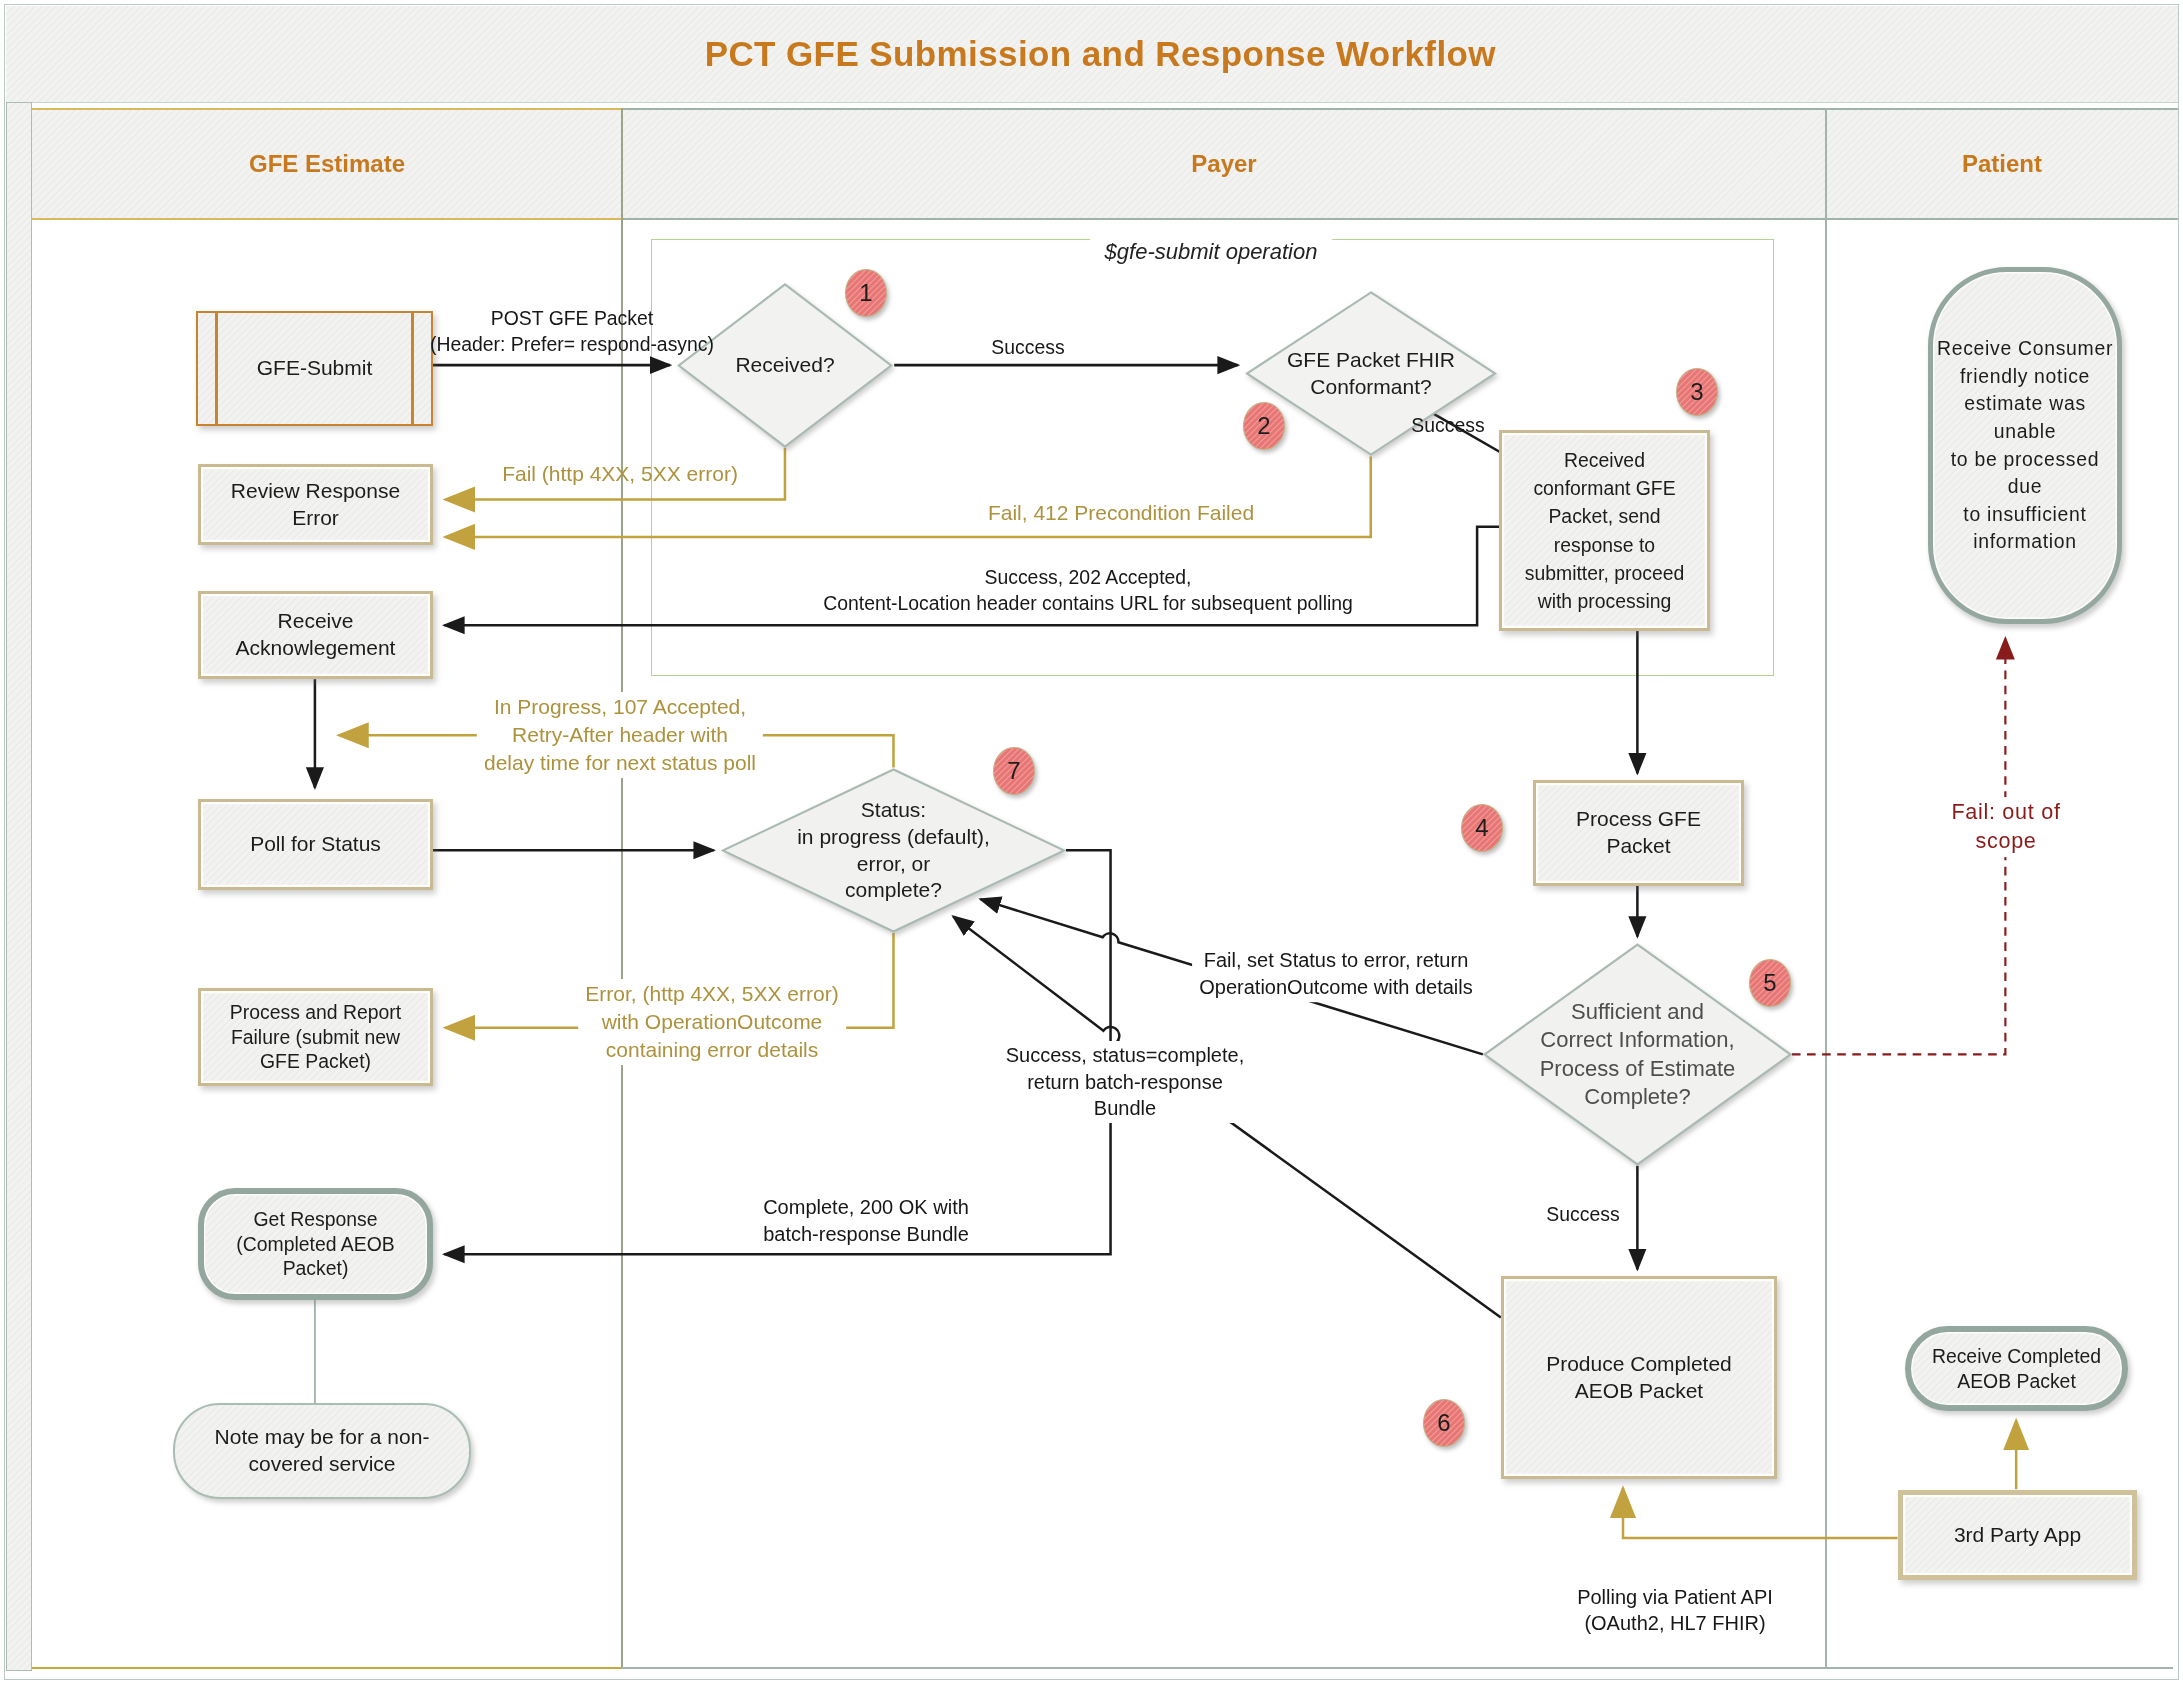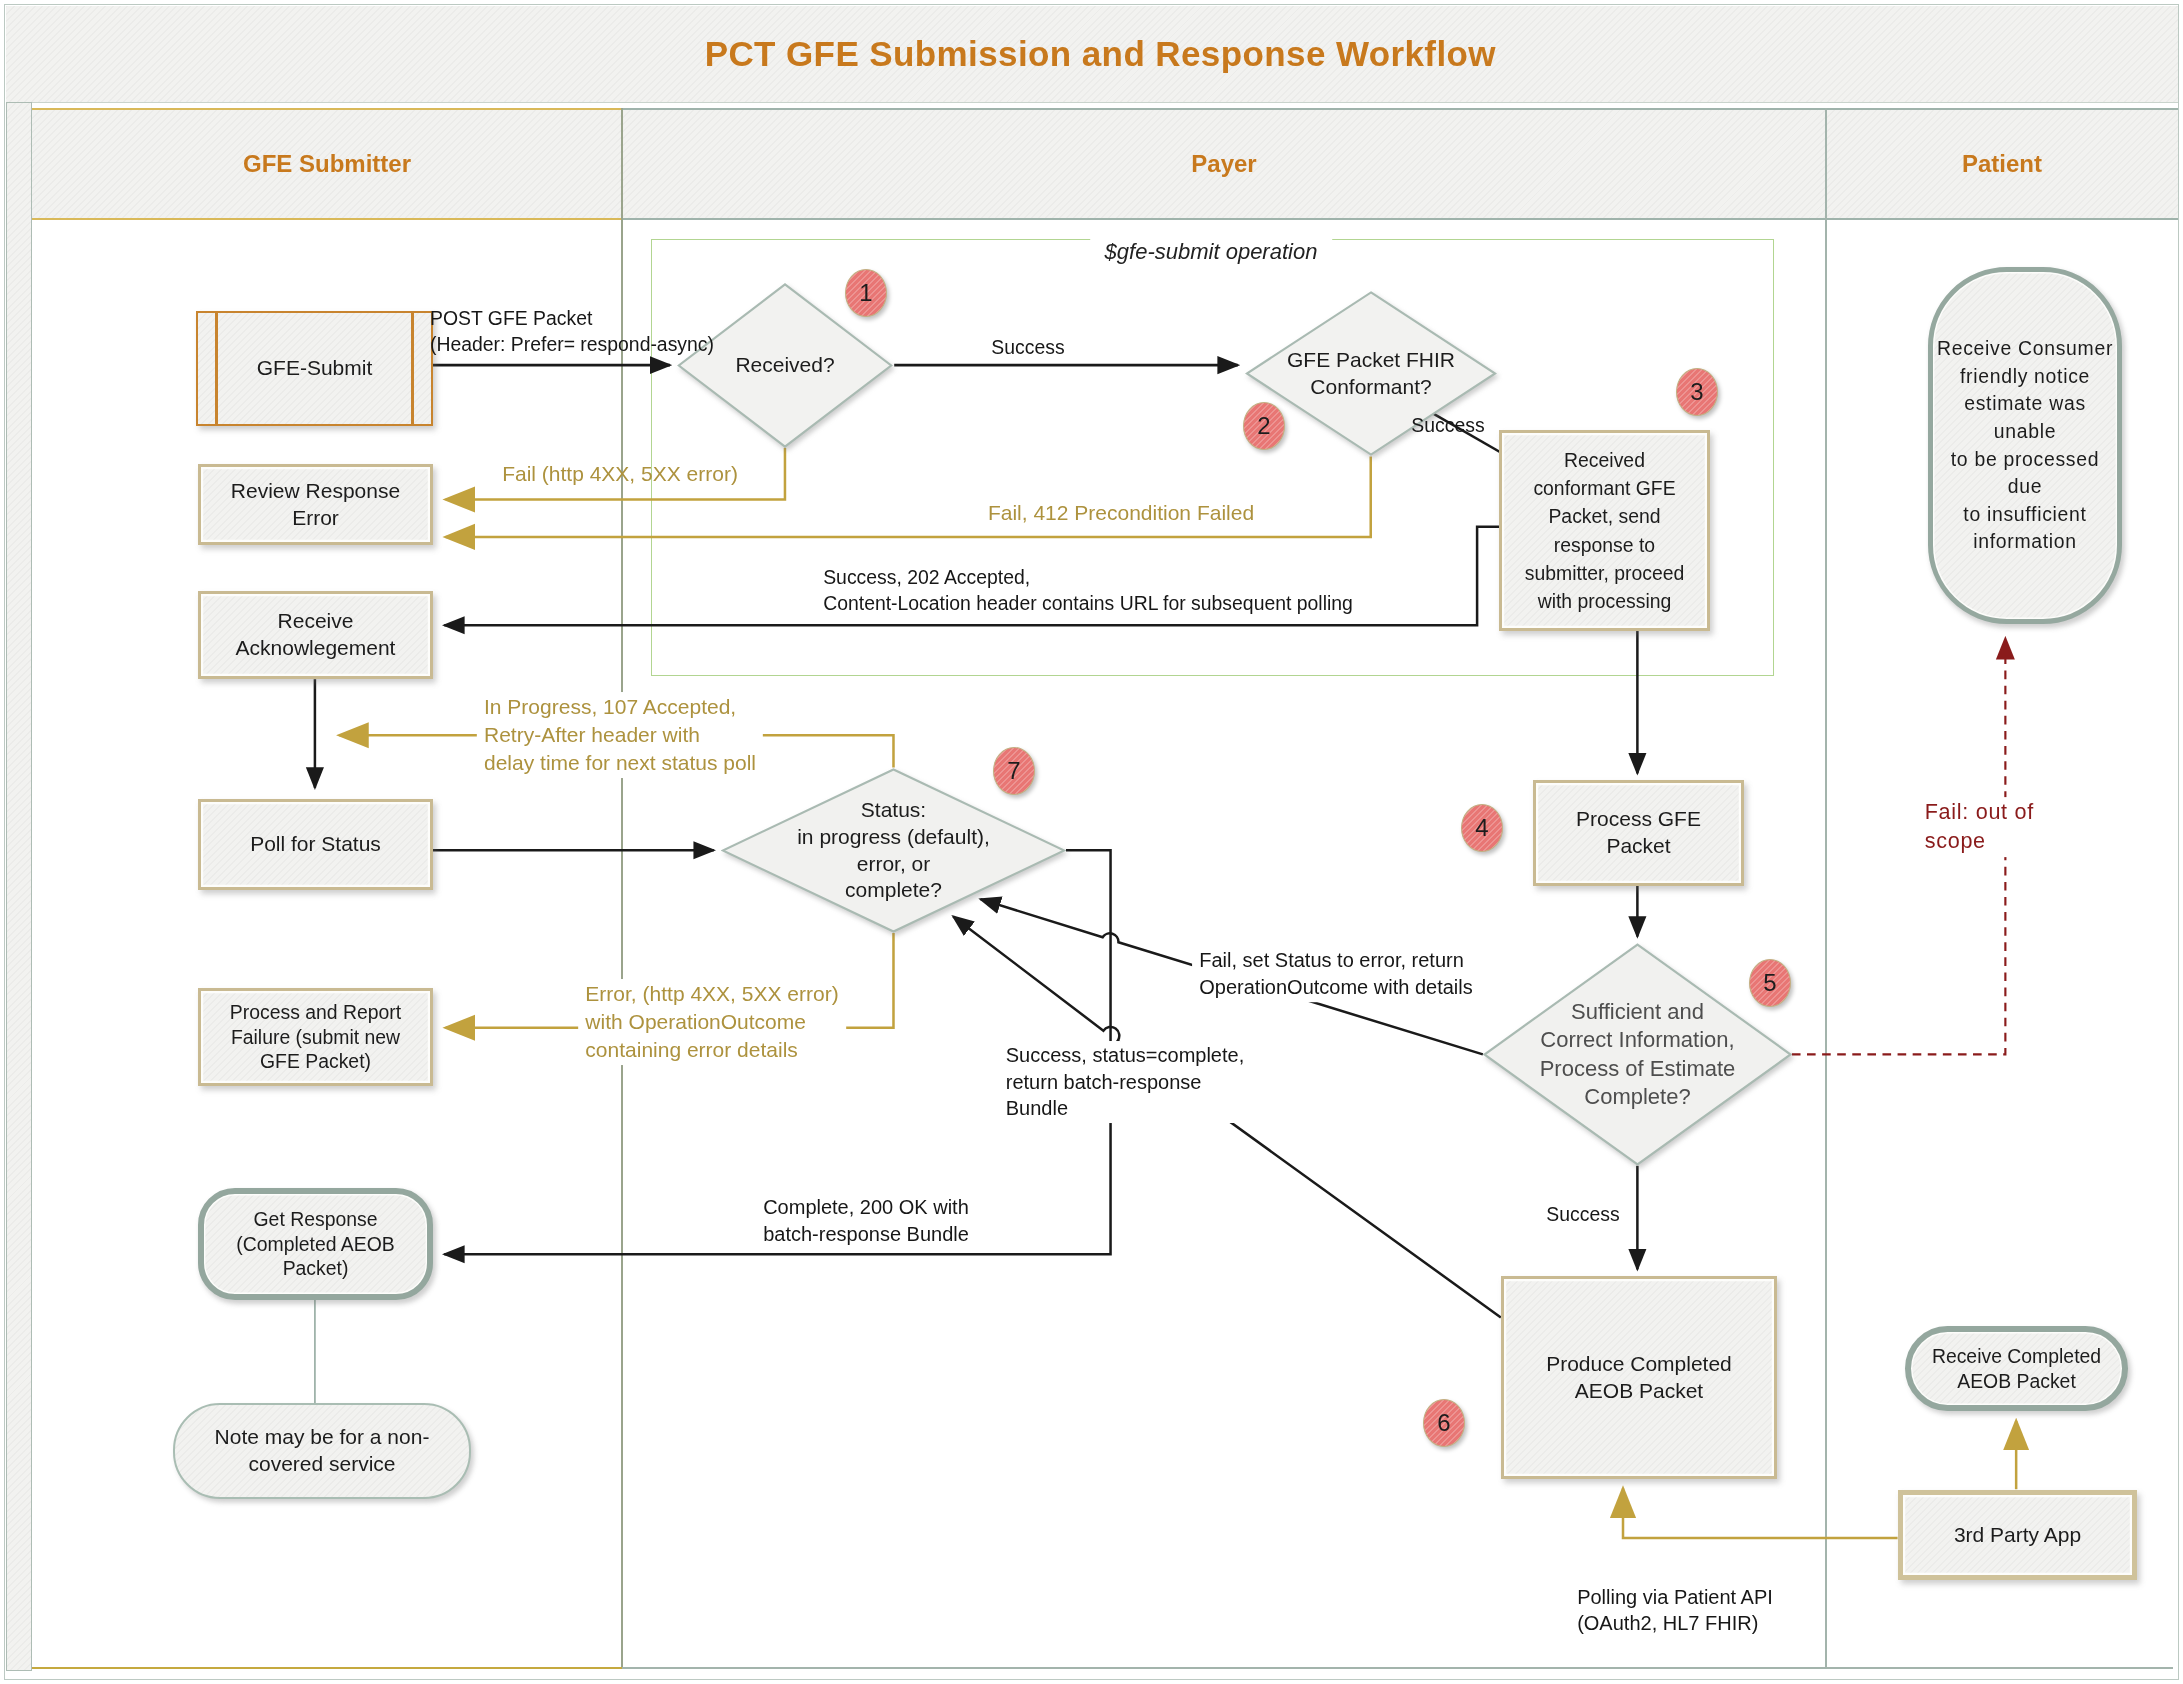--- a/index.html
+++ b/index.html
@@ -55,40 +55,40 @@
   .inner-rail{position:absolute;top:0;bottom:0;width:2.9px;background:#C8842E;}
 
   
   .badge{z-index:4;width:40px;height:46px;border-radius:50%;transform:translate(-50%,-50%);
     background-color:var(--salmon);
     background-image:repeating-linear-gradient(135deg, rgba(255,255,255,0.22) 0 1.4px, rgba(0,0,0,0) 1.4px 4.3px);
     border:1.8px solid #C2B183;display:flex;align-items:center;justify-content:center;
     font-size:24px;color:#1d1d1d;box-shadow:2.2px 2.9px 4.3px rgba(0,0,0,0.25);}
 
   
-  .edge-label{z-index:4;transform:translate(-50%,-50%);white-space:pre-line;
+  .edge-label{z-index:4;transform:translate(-50%,-50%);text-align:center;white-space:pre-line;
     font-size:20px;line-height:1.32;color:#171717;background:#ffffff;padding:1.4px 7.2px;}
   .edge-label.nobg{background:transparent;padding:0;}
   .edge-label.gold{color:var(--gold_text);font-size:21px;}
   .edge-label.red{color:var(--dark_red);font-size:21.6px;letter-spacing:0.7px;}
   .sm{font-size:19.4px;}
 </style>
 </head>
 <body>
 
 <div class="canvas">
 
   <div class="abs outer-frame"></div>
   <div class="abs title-bar hatch">
     <div class="title-text">PCT GFE Submission and Response Workflow</div>
   </div>
   <div class="abs left-strip hatch"></div>
 
   <div class="abs lane-header lh-submitter hatch">
-    <div class="lane-label">GFE Submitter</div>
+    <div class="lane-label">GFE Estimate</div>
   </div>
   <div class="abs lane-header lh-payer hatch">
     <div class="lane-label">Payer</div>
   </div>
   <div class="abs lane-header lh-patient hatch">
     <div class="lane-label">Patient</div>
   </div>
   <div class="abs divider div1"></div>
   <div class="abs divider div2"></div>
   <div class="abs lane-bottom lb-gold"></div>

